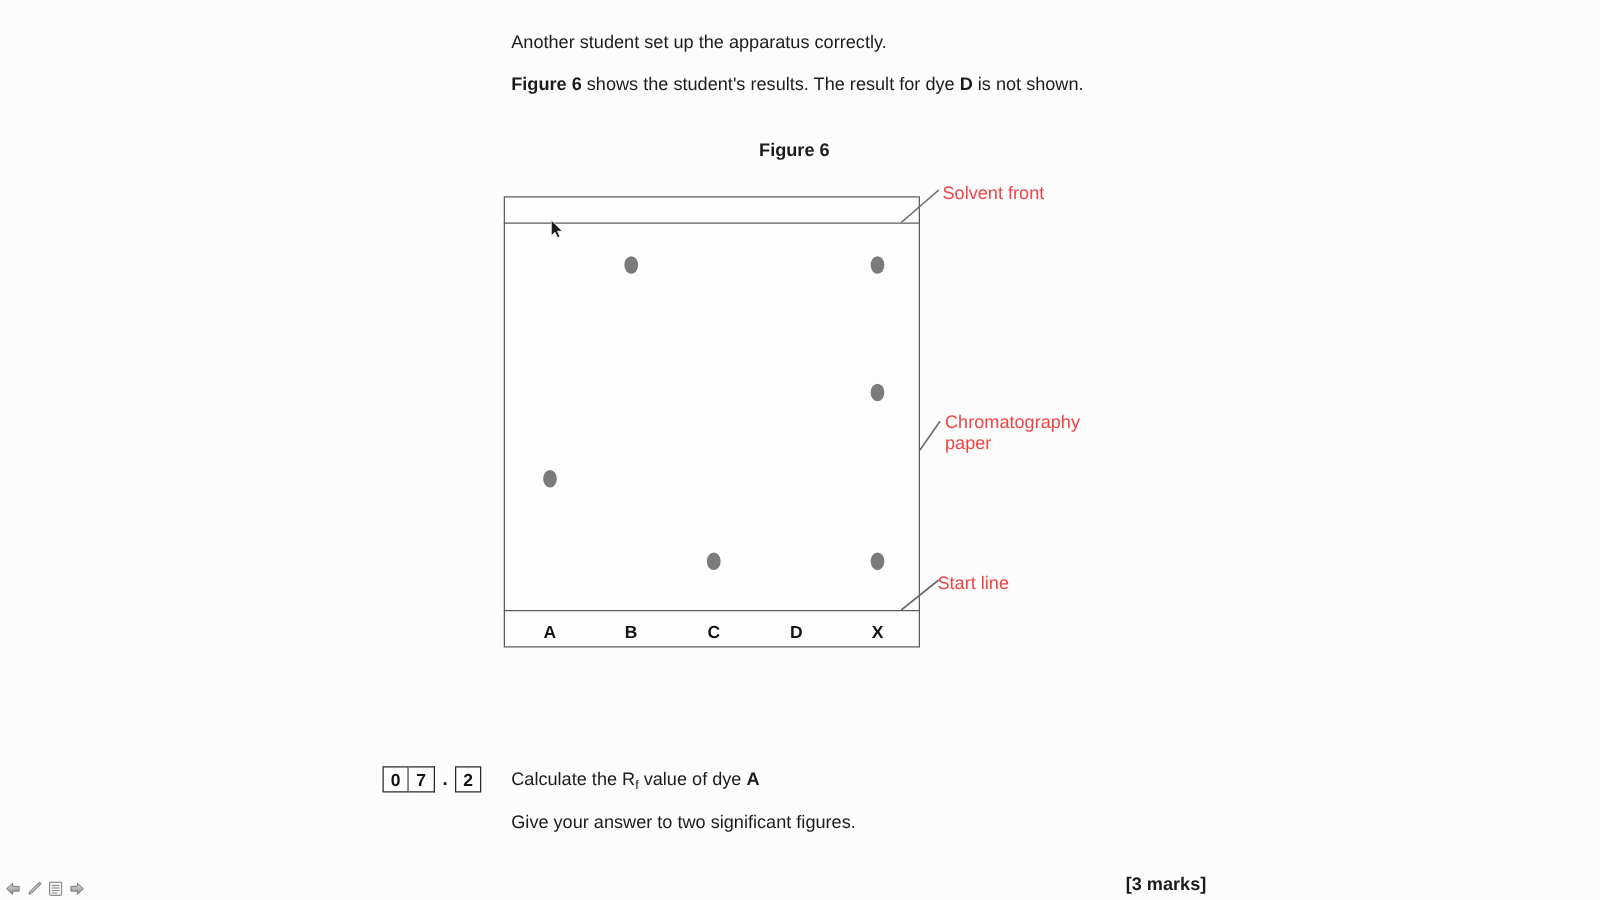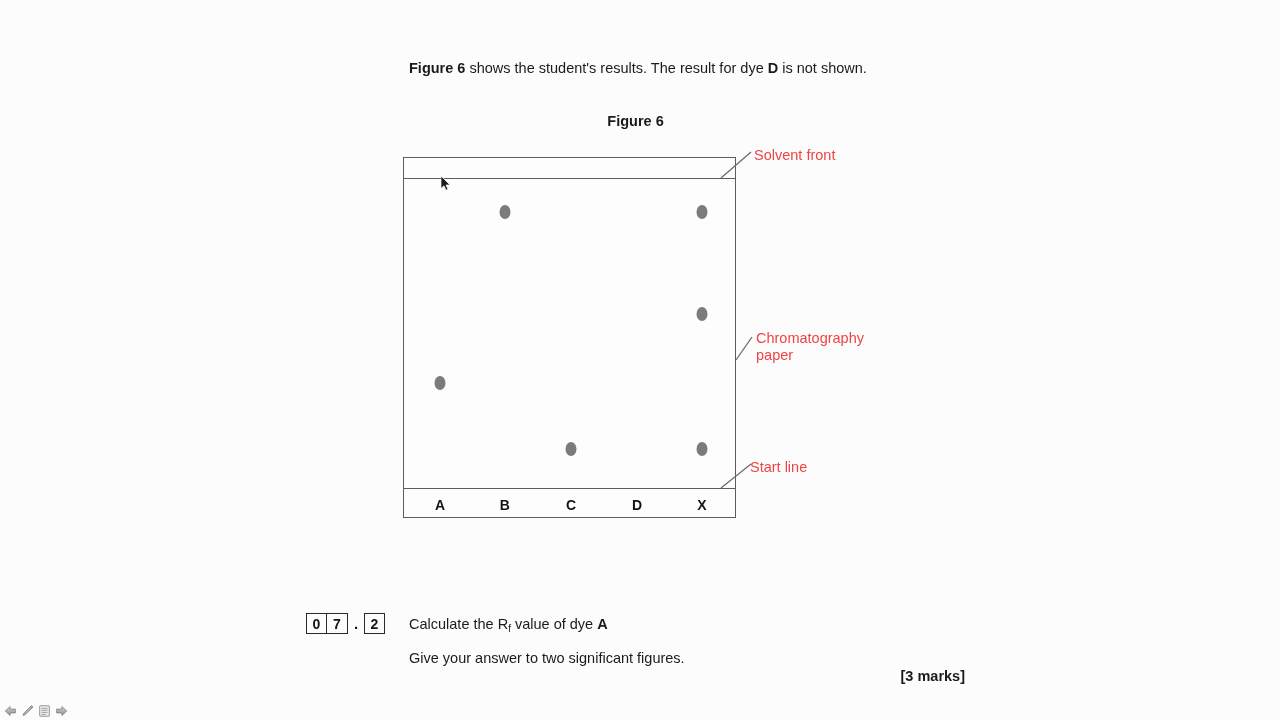--- a/index.html
+++ b/index.html
@@ -158,21 +158,21 @@
   .q-sub {
     position: absolute;
     left: 409px;
     top: 650px;
     font-size: 14.5px;
     white-space: nowrap;
   }
   .marks {
     position: absolute;
     left: 0;
-    top: 668px;
+    top: 700px;
     width: 965px;
     text-align: right;
     font-size: 14.5px;
     font-weight: bold;
   }
 
   
   .toolbar {
     position: absolute;
     left: 3px;
@@ -196,20 +196,23 @@
     top: 176px;
     width: 11px;
     height: 16px;
   }
 </style>
 </head>
 <body>
 
 <div class="page">
 
+  <div class="para para-1">
+    <span>Another student set up the apparatus correctly.</span>
+  </div>
 
   <div class="para para-2">
     <span class="b">Figure 6</span><span> shows the student's results. The result for dye </span><span class="b">D</span><span> is not shown.</span>
   </div>
 
   <div class="figure-title">Figure 6</div>
 
   <div class="diagram">
     <div class="paper-outline"></div>
     <div class="solvent-front-line"></div>

